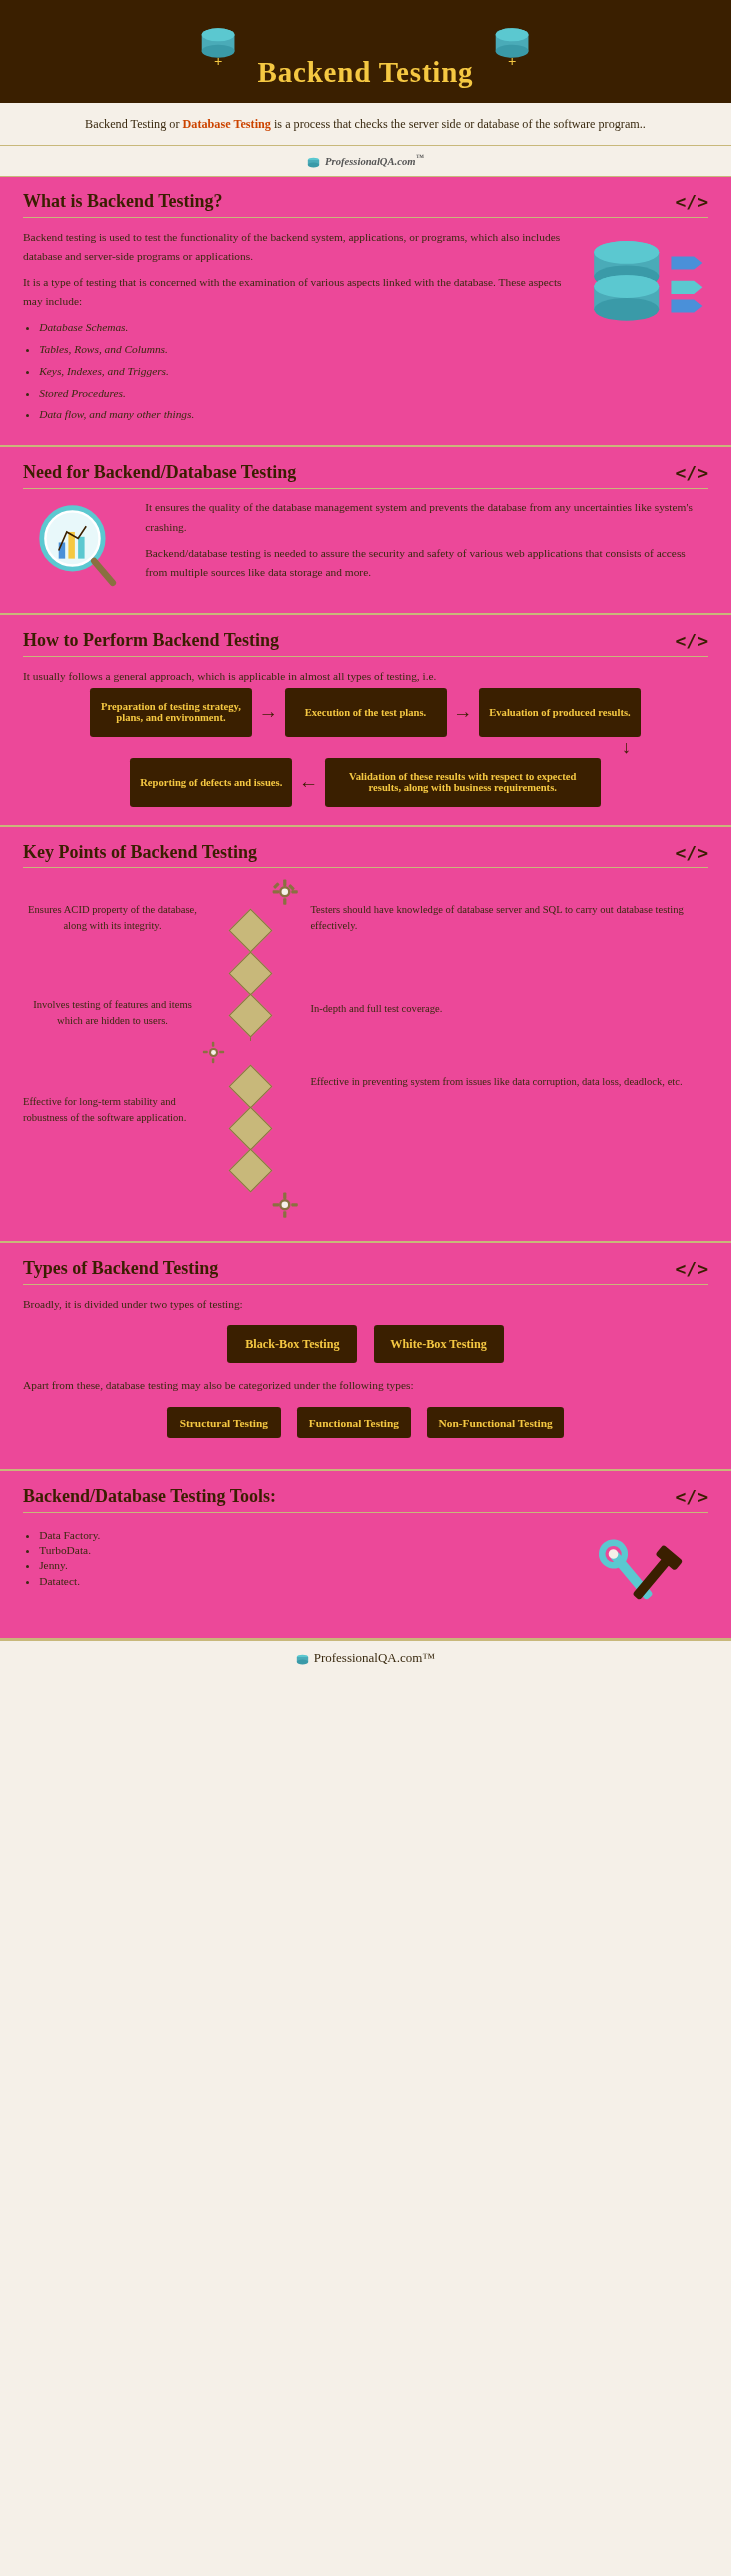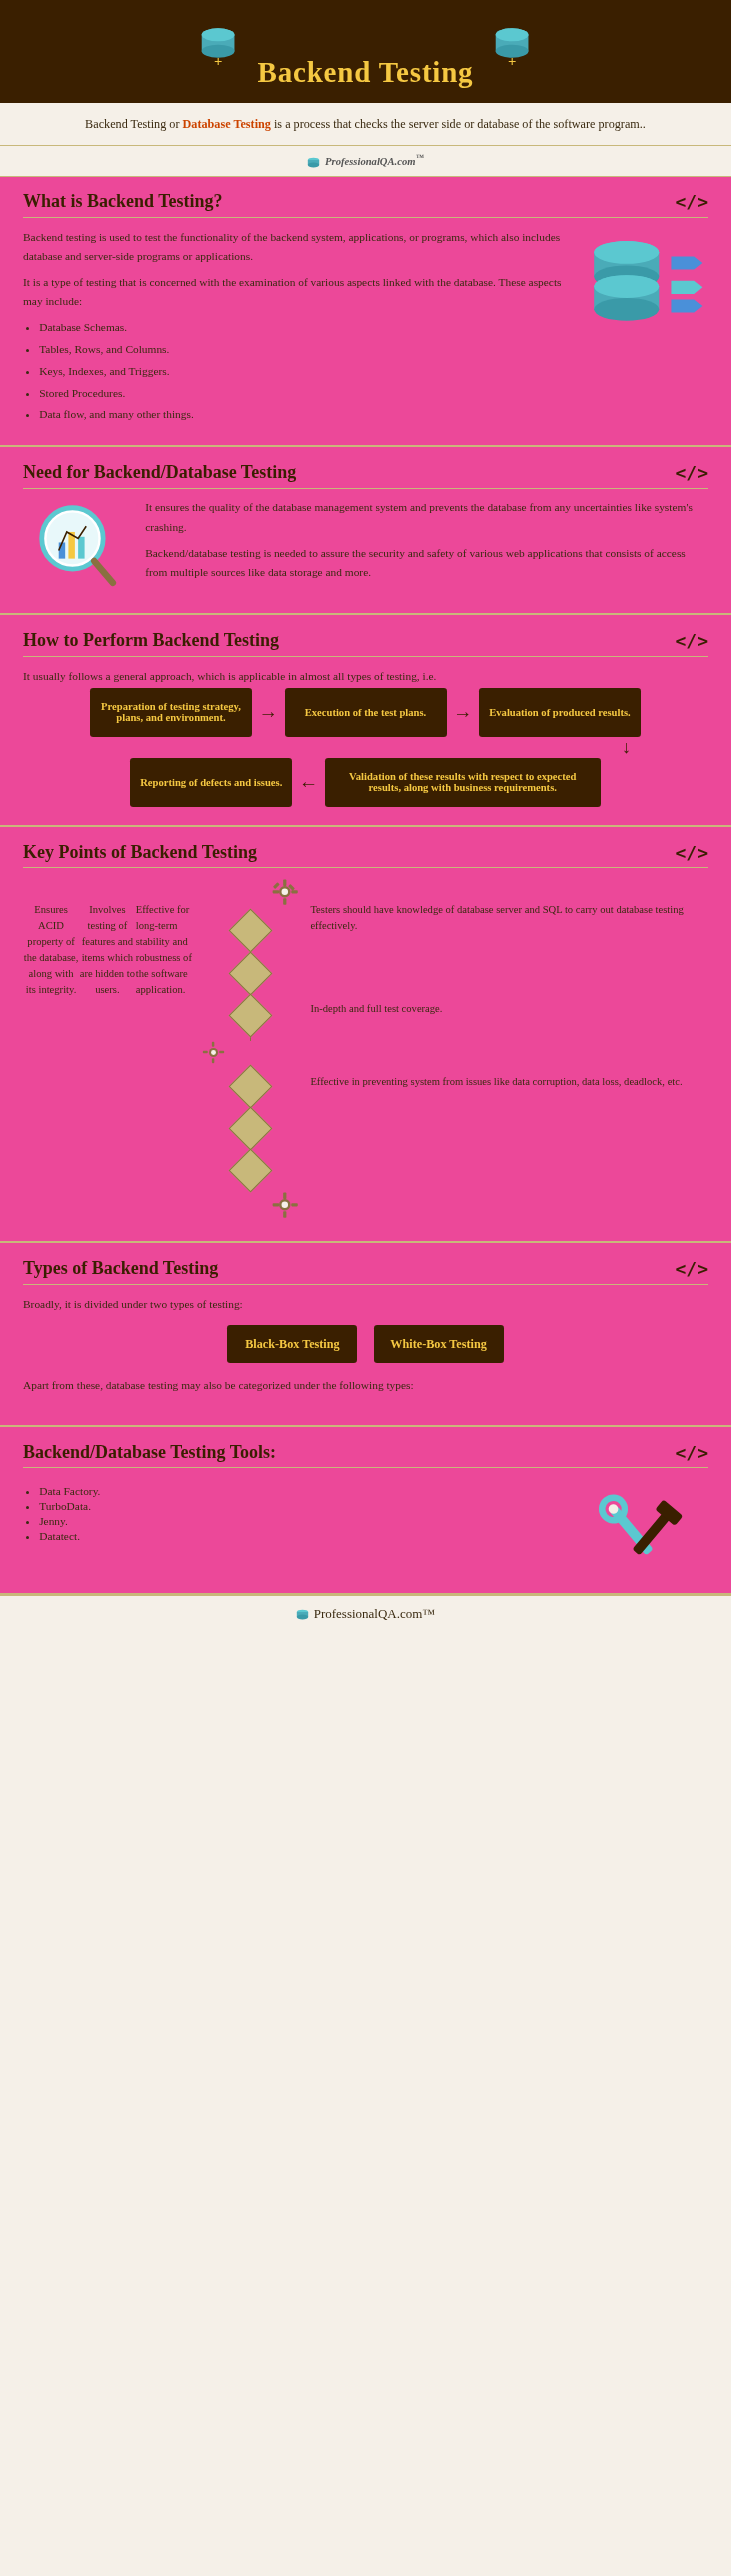--- a/index.html
+++ b/index.html
@@ -107,20 +107,21 @@
       display: flex;
       gap: 3px;
       align-items: flex-start;
     }
     .what-text {
       flex: 1;
     }
     .what-text ul {
       margin-left: 16.2px;
       margin-top: 3.2px;
+      font-style: italic;
     }
     .what-text ul li {
       margin-bottom: 2.4px;
     }
     .db-visual {
       width: 130px;
       flex-shrink: 0;
       display: flex;
       flex-direction: column;
       align-items: center;
@@ -397,21 +398,21 @@
 </div>
 
 <div class="section">
   <div class="section-header">
     <span class="section-title">Key Points of Backend Testing</span>
     <span class="code-icon">&lt;/&gt;</span>
   </div>
 
   <div style="display:flex;align-items:flex-start;gap:0;">
 
-    <div style="width:179px;display:flex;flex-direction:row;padding-top:24.4px;gap:0;">
+    <div style="width:179px;display:flex;flex-direction:column;padding-top:24.4px;gap:0;">
       <div style="font-size:10.6px;text-align:center;line-height:1.5;margin-bottom:63px;">Ensures ACID property of the database, along with its integrity.</div>
       <div style="font-size:10.6px;text-align:center;line-height:1.5;margin-bottom:65px;">Involves testing of features and items which are hidden to users.</div>
       <div style="font-size:10.6px;text-align:left;line-height:1.5;">Effective for long-term stability and robustness of the software application.</div>
     </div>
 
     <div style="display:flex;flex-direction:column;align-items:center;flex-shrink:0;width:97px;">
 
       <div style="align-self:flex-end;margin-bottom:3.2px;">
         <svg width="28.4" height="28.4" viewBox="0 0 35 35">
           <circle cx="17" cy="17" r="7" fill="#8a7040"></circle>
@@ -471,20 +472,25 @@
   <div class="section-header">
     <span class="section-title">Types of Backend Testing</span>
     <span class="code-icon">&lt;/&gt;</span>
   </div>
   <p class="types-text">Broadly, it is divided under two types of testing:</p>
   <div class="types-row">
     <div class="type-box">Black-Box Testing</div>
     <div class="type-box">White-Box Testing</div>
   </div>
   <p class="types-text">Apart from these, database testing may also be categorized under the following types:</p>
+  <div class="types-row">
+    <div class="type-box-sm">Structural Testing</div>
+    <div class="type-box-sm">Functional Testing</div>
+    <div class="type-box-sm">Non-Functional Testing</div>
+  </div>
 </div>
 
 <div class="section">
   <div class="section-header">
     <span class="section-title">Backend/Database Testing Tools:</span>
     <span class="code-icon">&lt;/&gt;</span>
   </div>
   <div class="tools-grid">
     <div class="tools-text">
       <ul>

